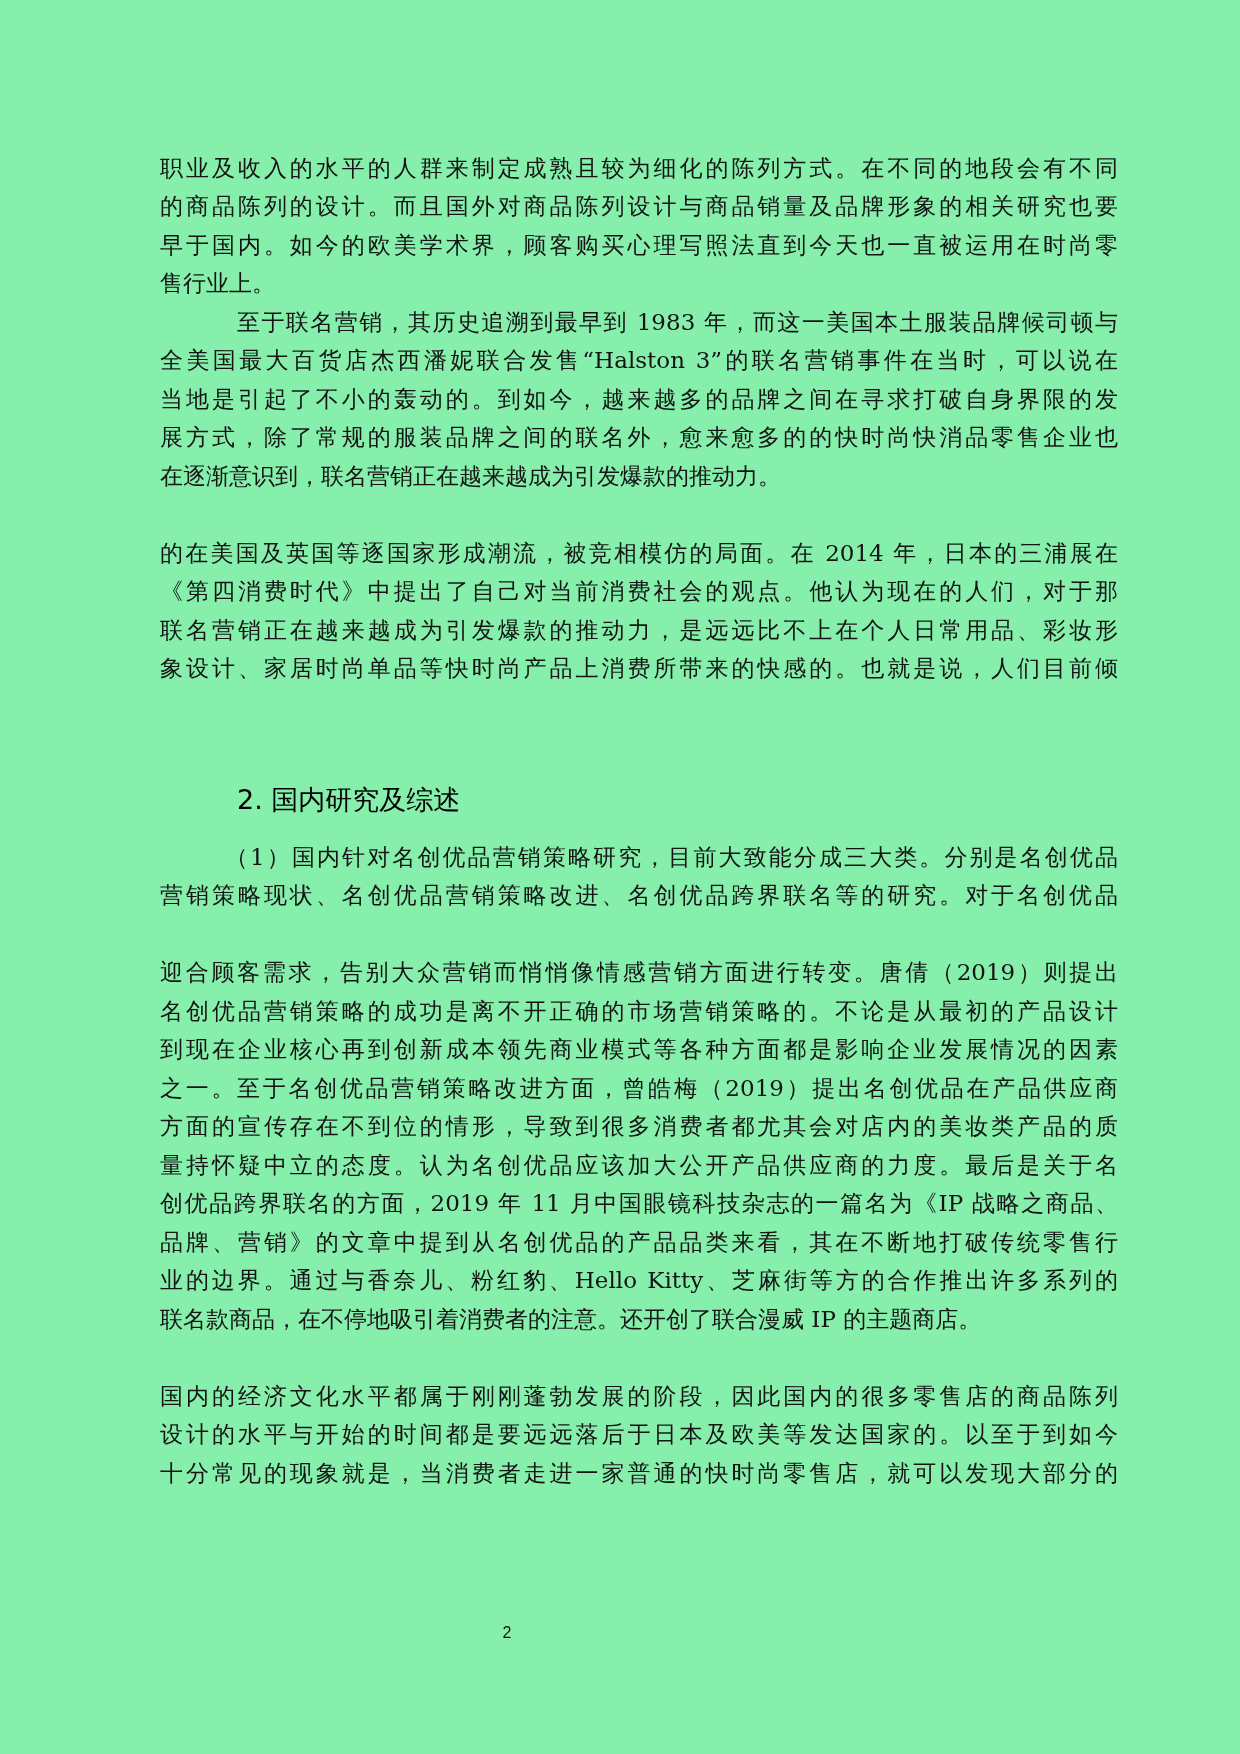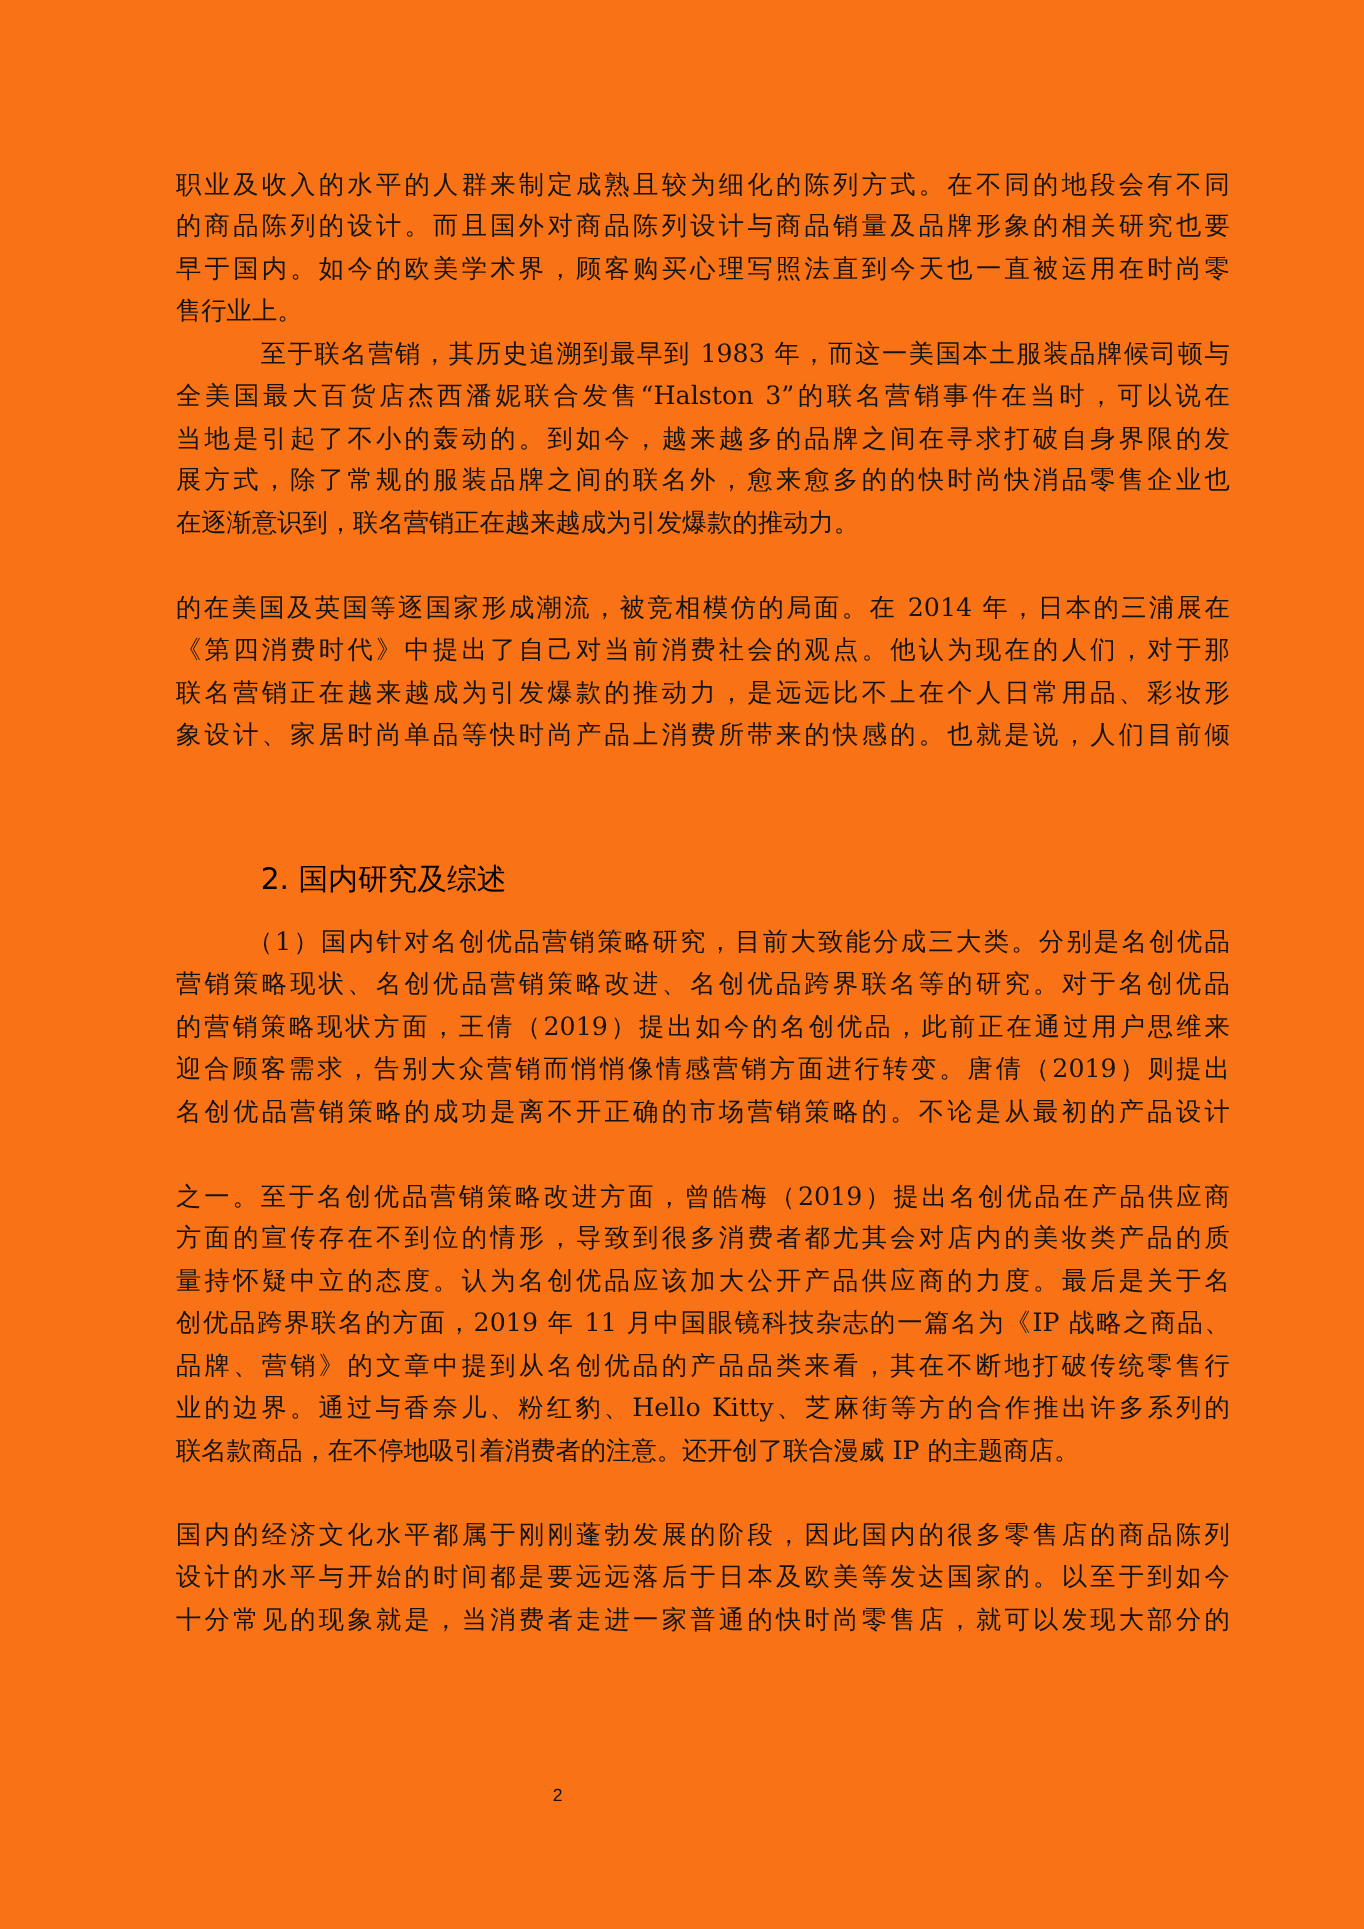--- a/index.html
+++ b/index.html
@@ -1,19 +1,19 @@
 <!DOCTYPE html>
 <html><head>
   <meta charset="utf-8">
   <style>
     html, body { margin: 0; padding: 0; background: #ffffff; }
     body { width: 1240px; height: 1754px; position: relative; overflow: hidden; }
     .page {
       position: absolute; left: 0; top: 0; width: 1240px; height: 1754px;
-      background: #f97316; color: #111111;
+      background: #86efac; color: #111111;
       font-family: "DejaVu Serif", "Liberation Serif", serif;
     }
     .line {
       position: absolute; left: 160px; width: 958px; height: 38px;
       font-size: 23px; line-height: 38px; white-space: nowrap;
       text-align: justify; text-align-last: justify;
       color: #141414;
     }
     .line.indent { left: 237px; width: 881px; }
     .line.last { text-align-last: left; }
@@ -47,23 +47,23 @@
 
   <div class="line" style="top:534px">的在美国及英国等逐国家形成潮流，被竞相模仿的局面。在 2014 年，日本的三浦展在</div>
   <div class="line" style="top:572px">《第四消费时代》中提出了自己对当前消费社会的观点。他认为现在的人们，对于那</div>
   <div class="line" style="top:611px">联名营销正在越来越成为引发爆款的推动力，是远远比不上在个人日常用品、彩妆形</div>
   <div class="line" style="top:649px">象设计、家居时尚单品等快时尚产品上消费所带来的快感的。也就是说，人们目前倾</div>
 
   <div class="heading">2. 国内研究及综述</div>
 
   <div class="line indent" style="top:838px; left:225px; width:893px">（1）国内针对名创优品营销策略研究，目前大致能分成三大类。分别是名创优品</div>
   <div class="line" style="top:876px">营销策略现状、名创优品营销策略改进、名创优品跨界联名等的研究。对于名创优品</div>
-  <div class="line" style="top:915px">的营销策略现状方面，王倩（2019）提出如今的名创优品，此前正在通过用户思维来</div>
   <div class="line" style="top:953px">迎合顾客需求，告别大众营销而悄悄像情感营销方面进行转变。唐倩（2019）则提出</div>
   <div class="line" style="top:992px">名创优品营销策略的成功是离不开正确的市场营销策略的。不论是从最初的产品设计</div>
+  <div class="line" style="top:1030px">到现在企业核心再到创新成本领先商业模式等各种方面都是影响企业发展情况的因素</div>
   <div class="line" style="top:1069px">之一。至于名创优品营销策略改进方面，曾皓梅（2019）提出名创优品在产品供应商</div>
   <div class="line" style="top:1107px">方面的宣传存在不到位的情形，导致到很多消费者都尤其会对店内的美妆类产品的质</div>
   <div class="line" style="top:1146px">量持怀疑中立的态度。认为名创优品应该加大公开产品供应商的力度。最后是关于名</div>
   <div class="line" style="top:1184px">创优品跨界联名的方面，2019 年 11 月中国眼镜科技杂志的一篇名为《IP 战略之商品、</div>
   <div class="line" style="top:1223px">品牌、营销》的文章中提到从名创优品的产品品类来看，其在不断地打破传统零售行</div>
   <div class="line" style="top:1261px">业的边界。通过与香奈儿、粉红豹、Hello Kitty、芝麻街等方的合作推出许多系列的</div>
   <div class="line last" style="top:1300px">联名款商品，在不停地吸引着消费者的注意。还开创了联合漫威 IP 的主题商店。</div>
 
   <div class="line" style="top:1377px">国内的经济文化水平都属于刚刚蓬勃发展的阶段，因此国内的很多零售店的商品陈列</div>
   <div class="line" style="top:1415px">设计的水平与开始的时间都是要远远落后于日本及欧美等发达国家的。以至于到如今</div>

